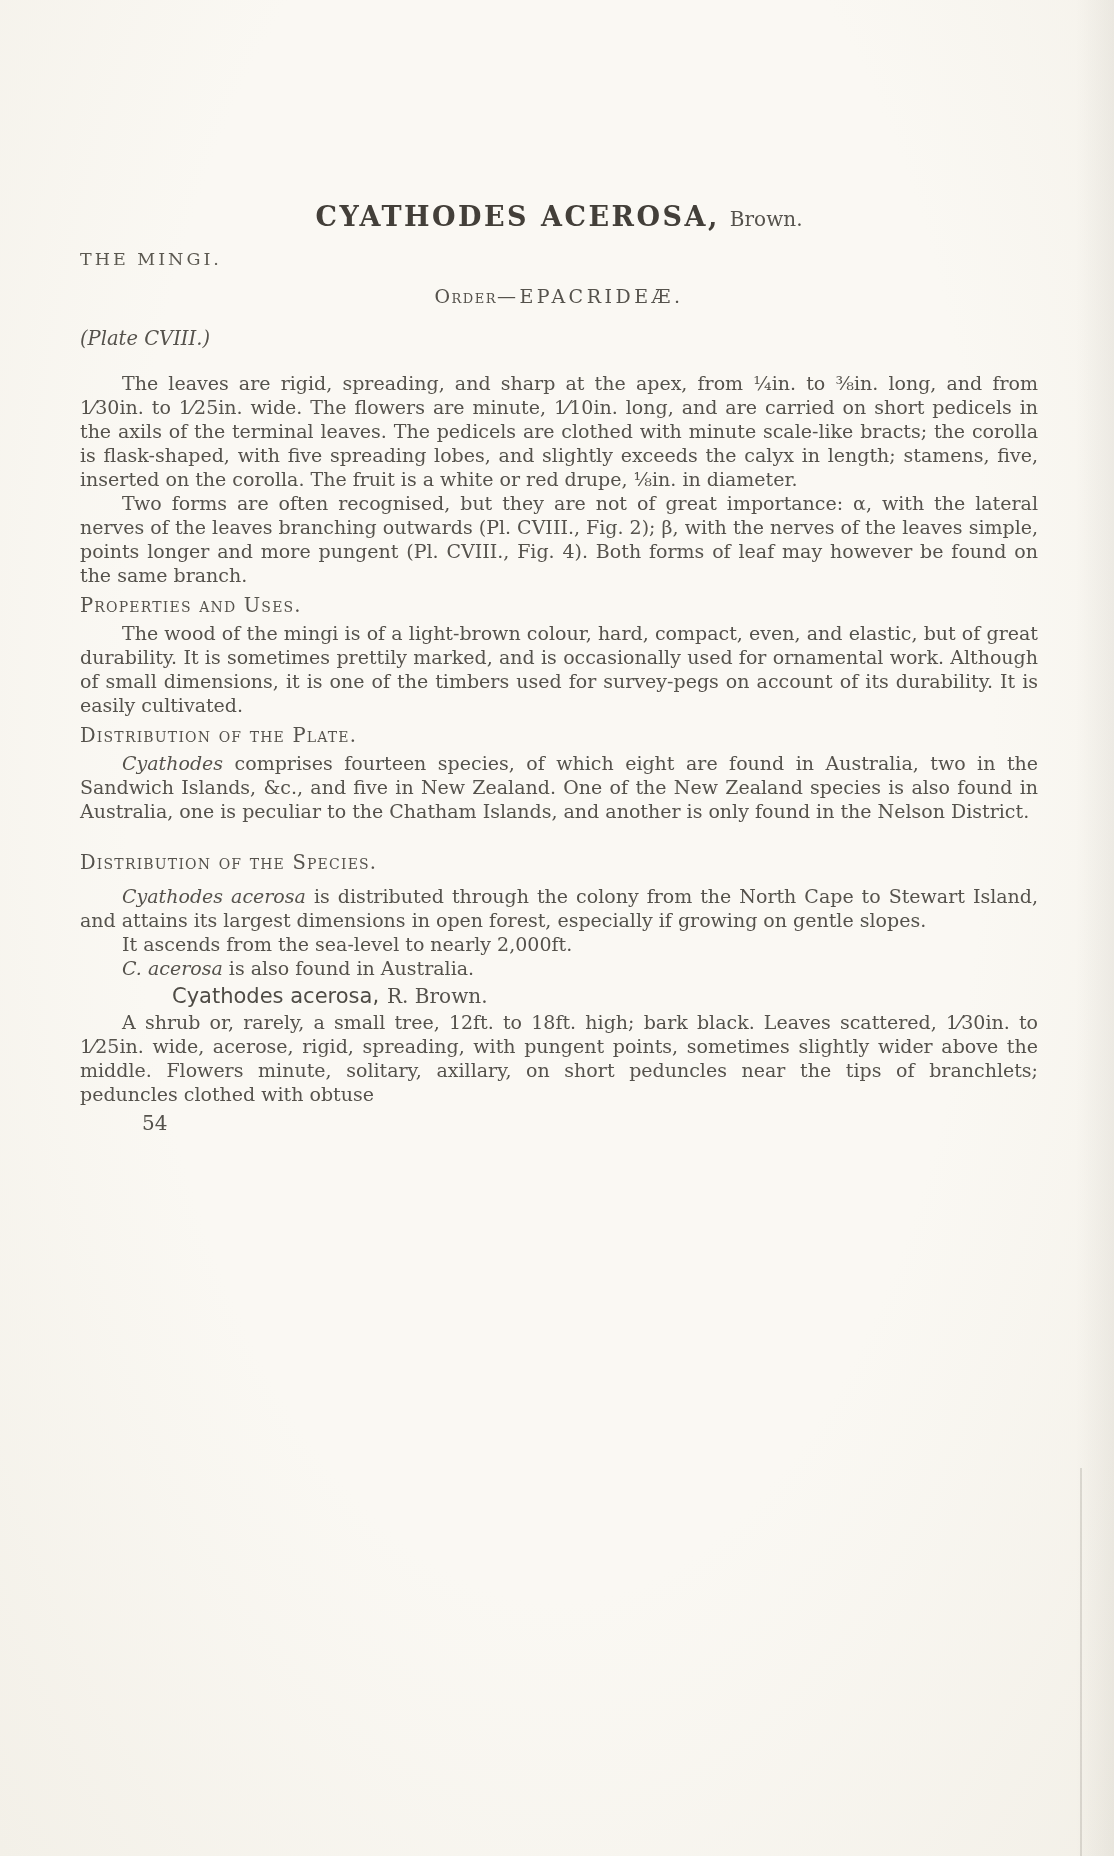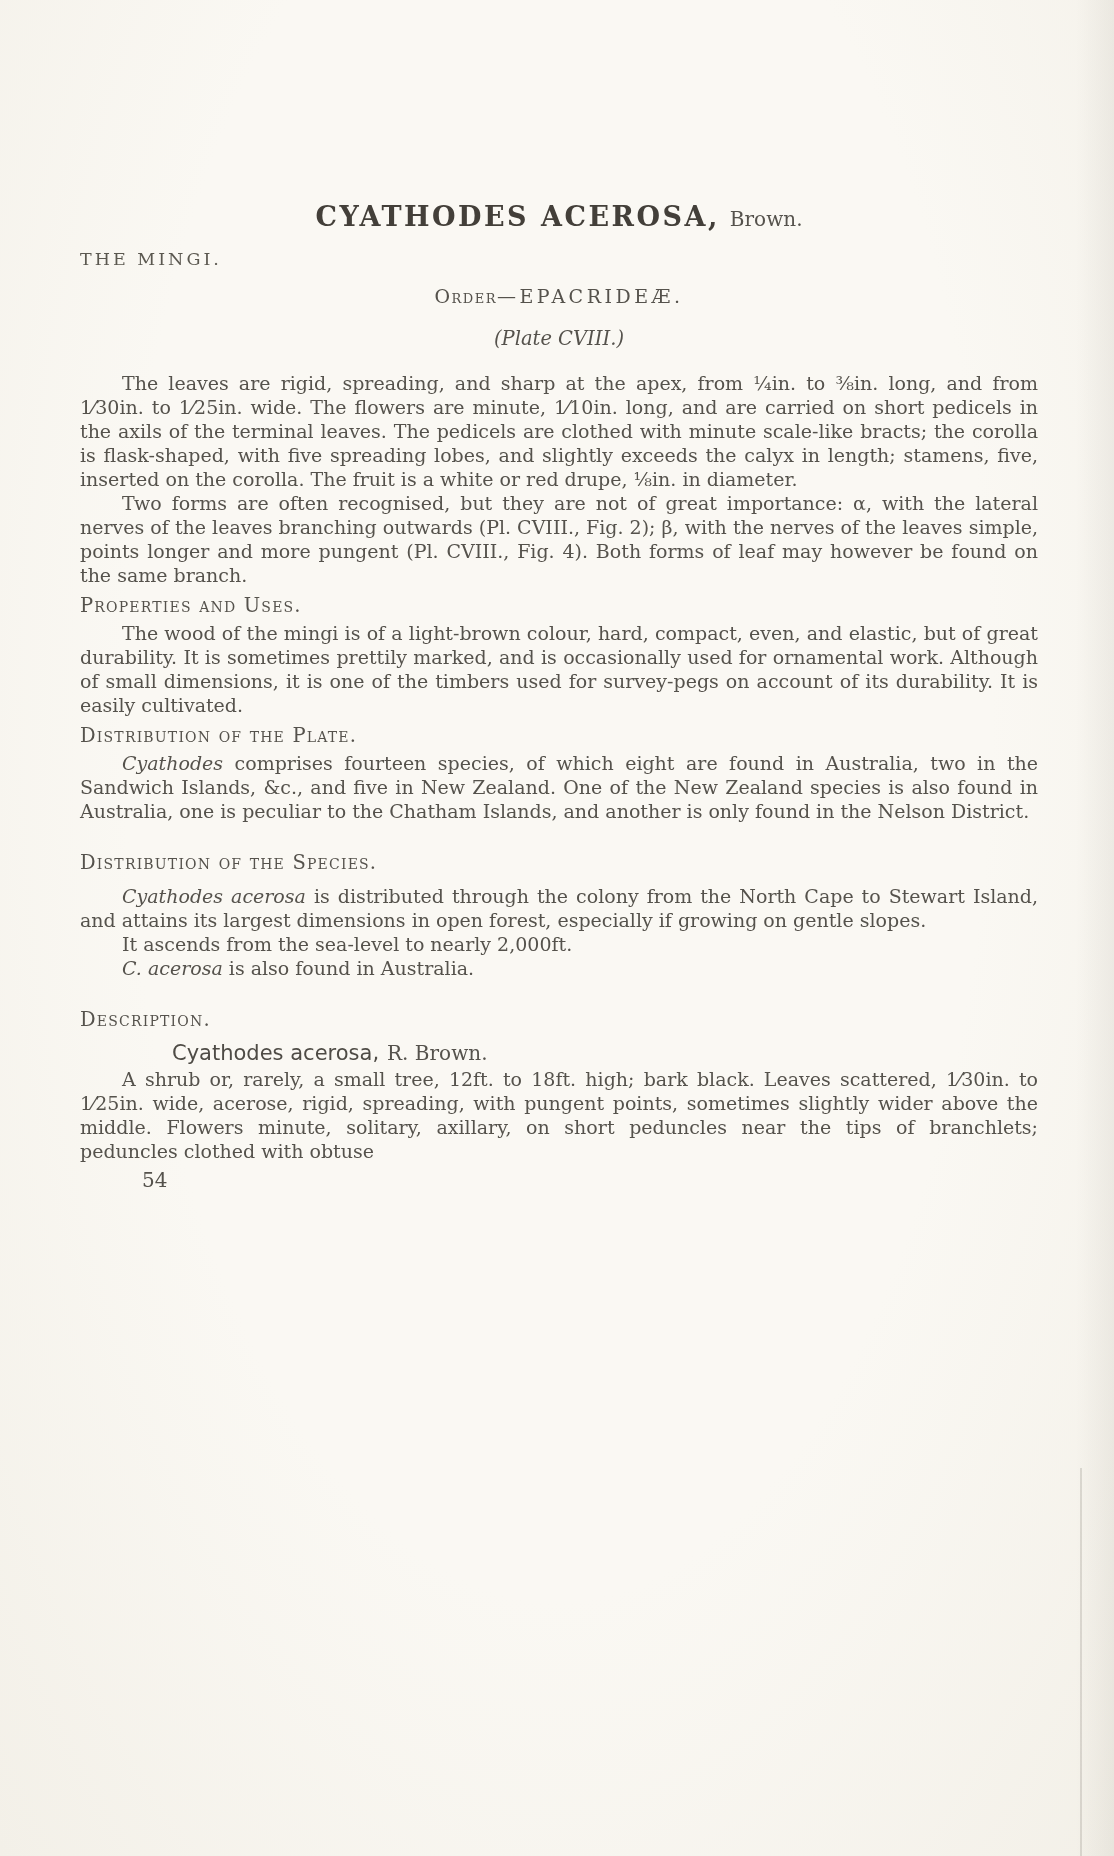--- a/index.html
+++ b/index.html
@@ -46,21 +46,21 @@
   .common-name {
     text-align: left;
     margin-top: 16px;
     font-size: 17.5px;
     letter-spacing: 3px;
     color: #5b5850;
   }
   .order-line { text-align: center; margin-top: 13px; font-size: 19px; }
   .order-label { font-variant: small-caps; letter-spacing: 1.5px; }
   .order-name { letter-spacing: 3.5px; }
-  .plate-line { text-align: center; margin-top: 19px; font-style: italic; font-size: 19.5px; }
+  .plate-line { margin-top: 19px; font-style: italic; font-size: 19.5px; }
   .body-block { margin-top: 20px; }
   p { margin: 0; }
   .para { text-align: justify; }
   .para.indent { text-indent: 42px; }
   .lead-caps { font-variant: small-caps; letter-spacing: 0.6px; }
   .lead-italic { font-style: italic; }
   .section-heading {
     text-align: left;
     font-variant: small-caps;
     font-weight: normal;
@@ -112,21 +112,20 @@
       <h2 class="section-heading">Distribution of the Plate.</h2>
       <p class="para indent"><span class="lead-italic">Cyathodes</span><span> comprises fourteen species, of which eight are found in Australia, two in the Sandwich Islands, &amp;c., and five in New Zealand. One of the New Zealand species is also found in Australia, one is peculiar to the Chatham Islands, and another is only found in the Nelson District.</span></p>
 
       <h2 class="section-heading spaced">Distribution of the Species.</h2>
       <p class="para indent"><span class="lead-italic">Cyathodes acerosa</span><span> is distributed through the colony from the North Cape to Stewart Island, and attains its largest dimensions in open forest, especially if growing on gentle slopes.</span></p>
 
       <p class="para indent">It ascends from the sea-level to nearly 2,000ft.</p>
 
       <p class="para indent"><span class="lead-italic">C. acerosa</span><span> is also found in Australia.</span></p>
 
-      <h2 class="section-heading spaced">Description.</h2>
 
       <p class="species-line"><span class="species-name">Cyathodes acerosa,</span><span class="species-author">R. Brown.</span></p>
 
       <p class="para indent">A shrub or, rarely, a small tree, 12ft. to 18ft. high; bark black. Leaves scattered, 1⁄30in. to 1⁄25in. wide, acerose, rigid, spreading, with pungent points, sometimes slightly wider above the middle. Flowers minute, solitary, axillary, on short peduncles near the tips of branchlets; peduncles clothed with obtuse</p>
 
       <div class="page-number">54</div>
 
     </div>
   </div>
 </div>

